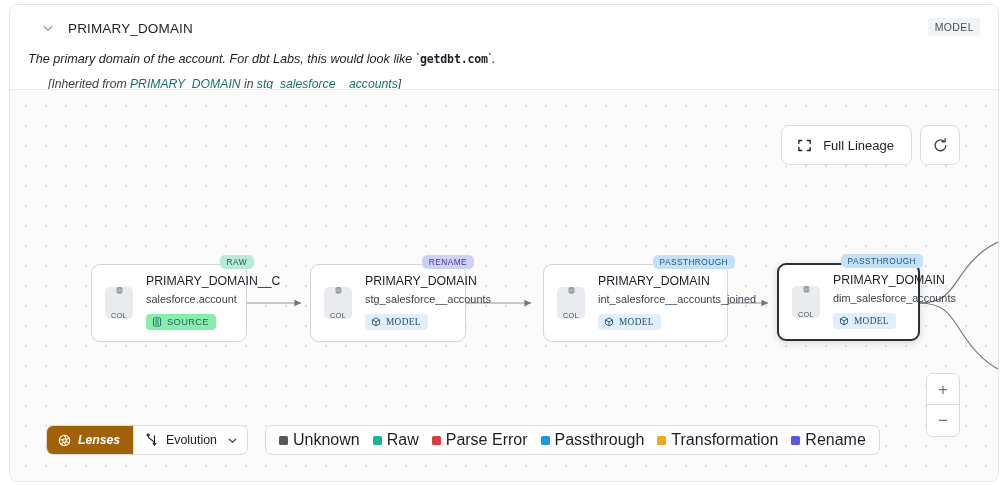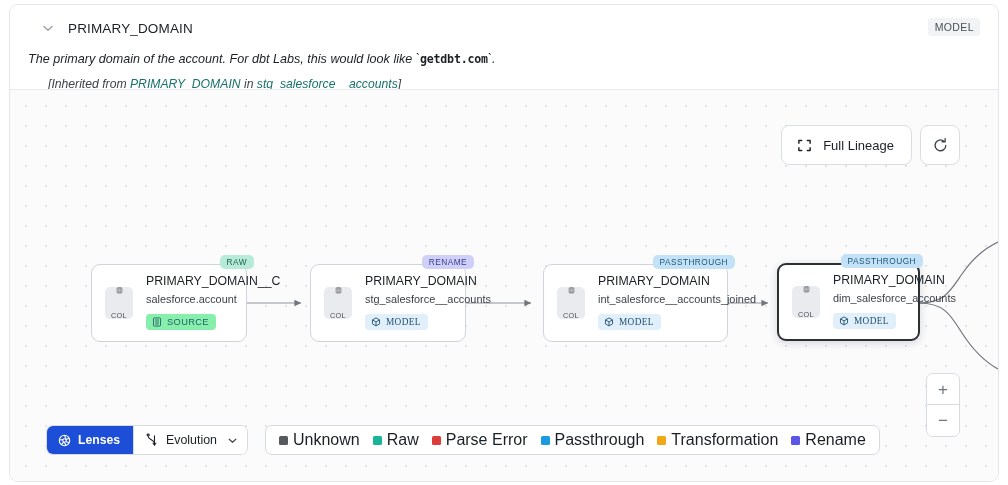--- a/index.html
+++ b/index.html
@@ -243,26 +243,27 @@
   .seg {
     display: flex;
     height: 30px;
     border: 1px solid #d6dbe1;
     border-radius: 7px;
     overflow: hidden;
     background: #ffffff;
   }
   .seg-lenses {
     display: flex; align-items: center; gap: 7px;
-    background: #1d4ed8;
+    background: #a16207;
     color: #ffffff;
     font-size: 12.2px;
     font-weight: bold;
     padding: 0 13px 0 11px;
     cursor: pointer;
+    font-style: italic;
   }
   .seg-evolution {
     display: flex; align-items: center; gap: 8px;
     background: #ffffff;
     color: #1b2026;
     font-size: 12.4px;
     padding: 0 9px 0 11px;
     cursor: pointer;
     border-left: 1px solid #d6dbe1;
   }

